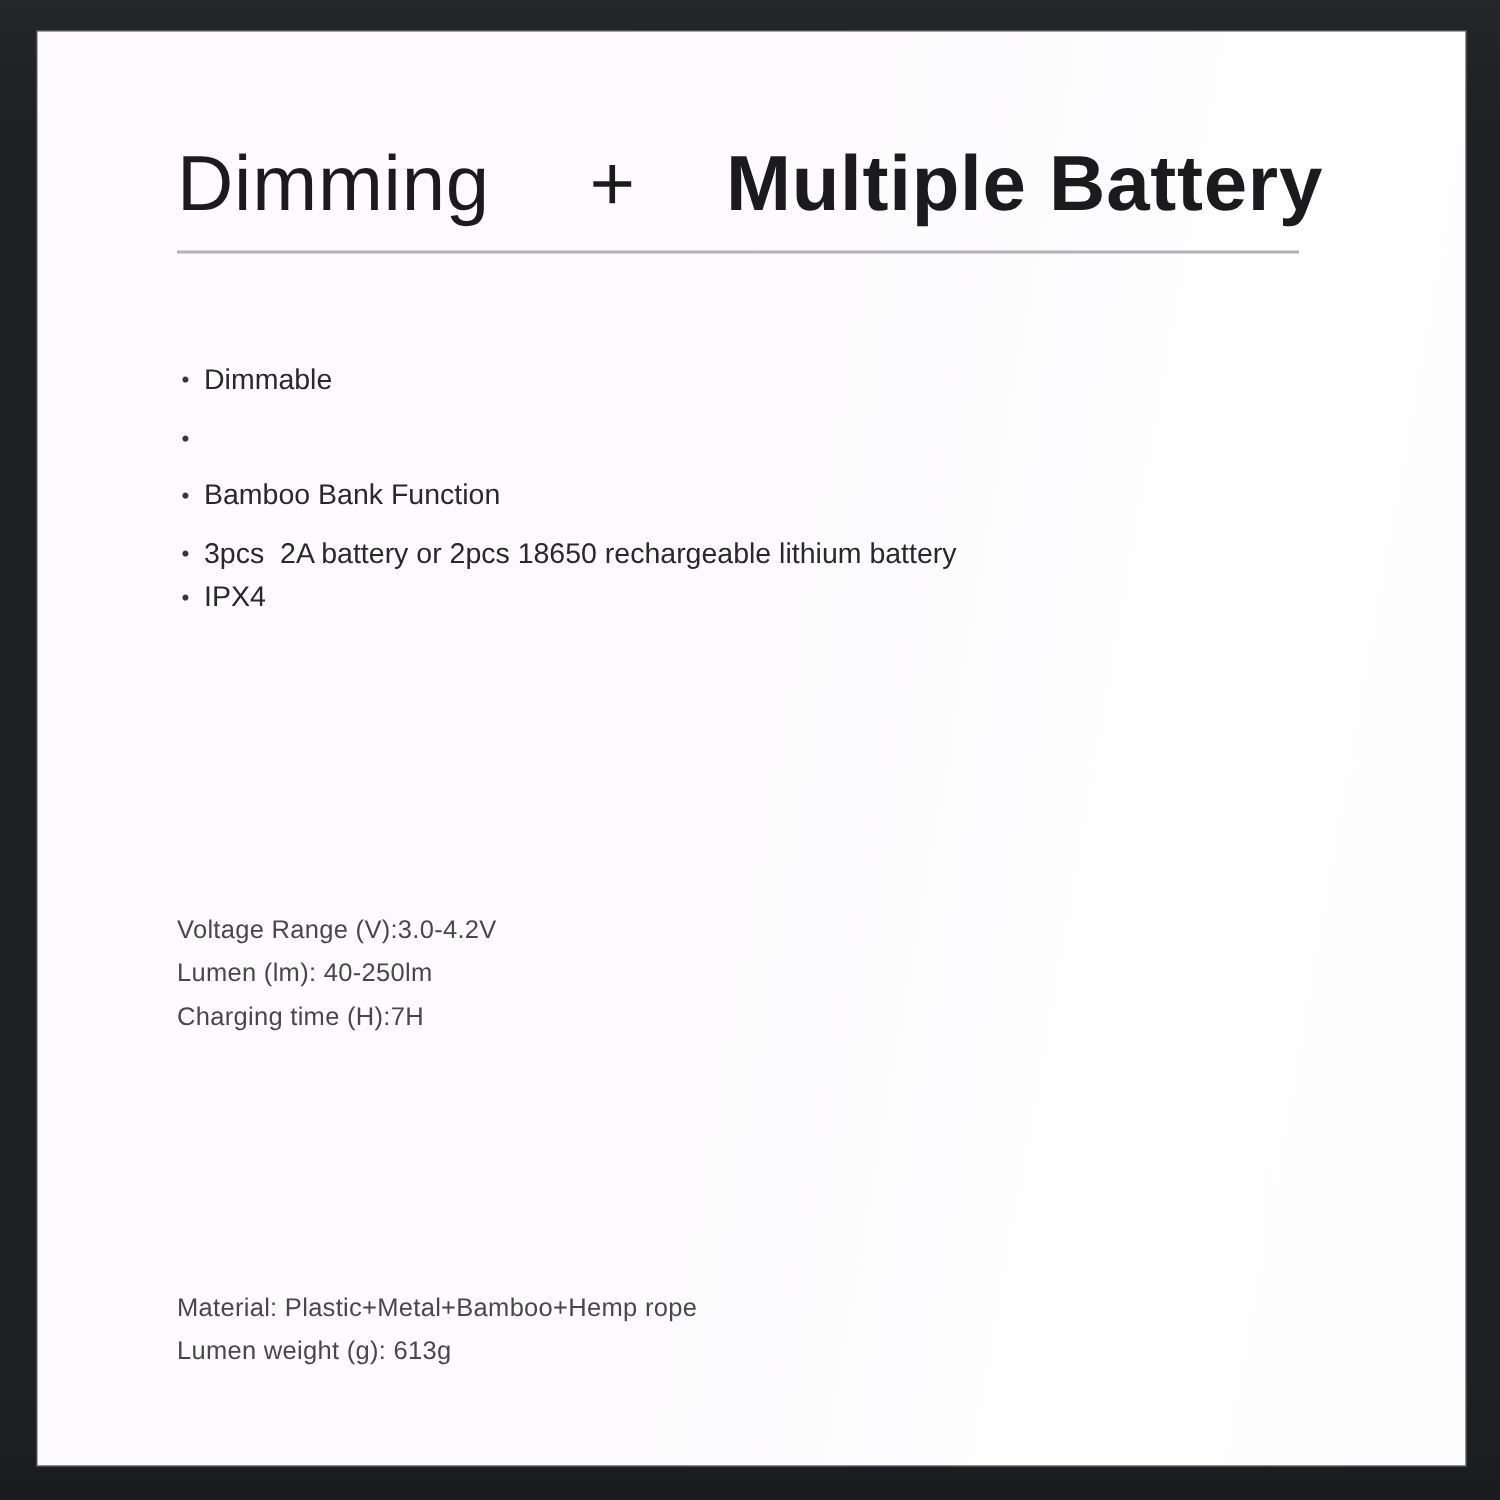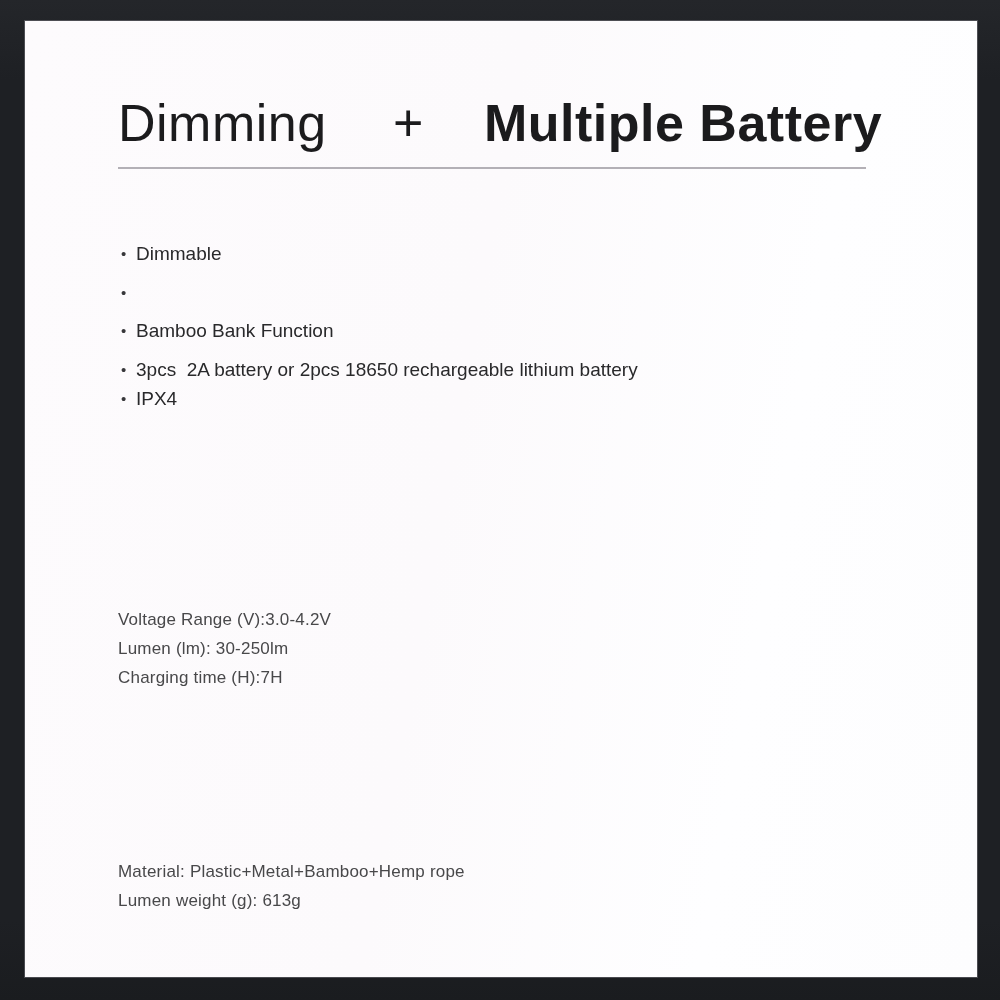--- a/index.html
+++ b/index.html
@@ -114,21 +114,21 @@
         <span class="txt">3pcs  2A battery or 2pcs 18650 rechargeable lithium battery</span>
       </li>
       <li>
         <span class="bullet">•</span>
         <span class="txt">IPX4</span>
       </li>
     </ul>
 
     <div class="specs">
       <div>Voltage Range (V):3.0-4.2V</div>
-      <div>Lumen (lm): 30-250lm</div>
+      <div>Lumen (lm): 40-250lm</div>
       <div>Charging time (H):7H</div>
     </div>
 
     <div class="materials">
       <div>Material: Plastic+Metal+Bamboo+Hemp rope</div>
       <div>Lumen weight (g): 613g</div>
     </div>
 
   </div>
 </div>

